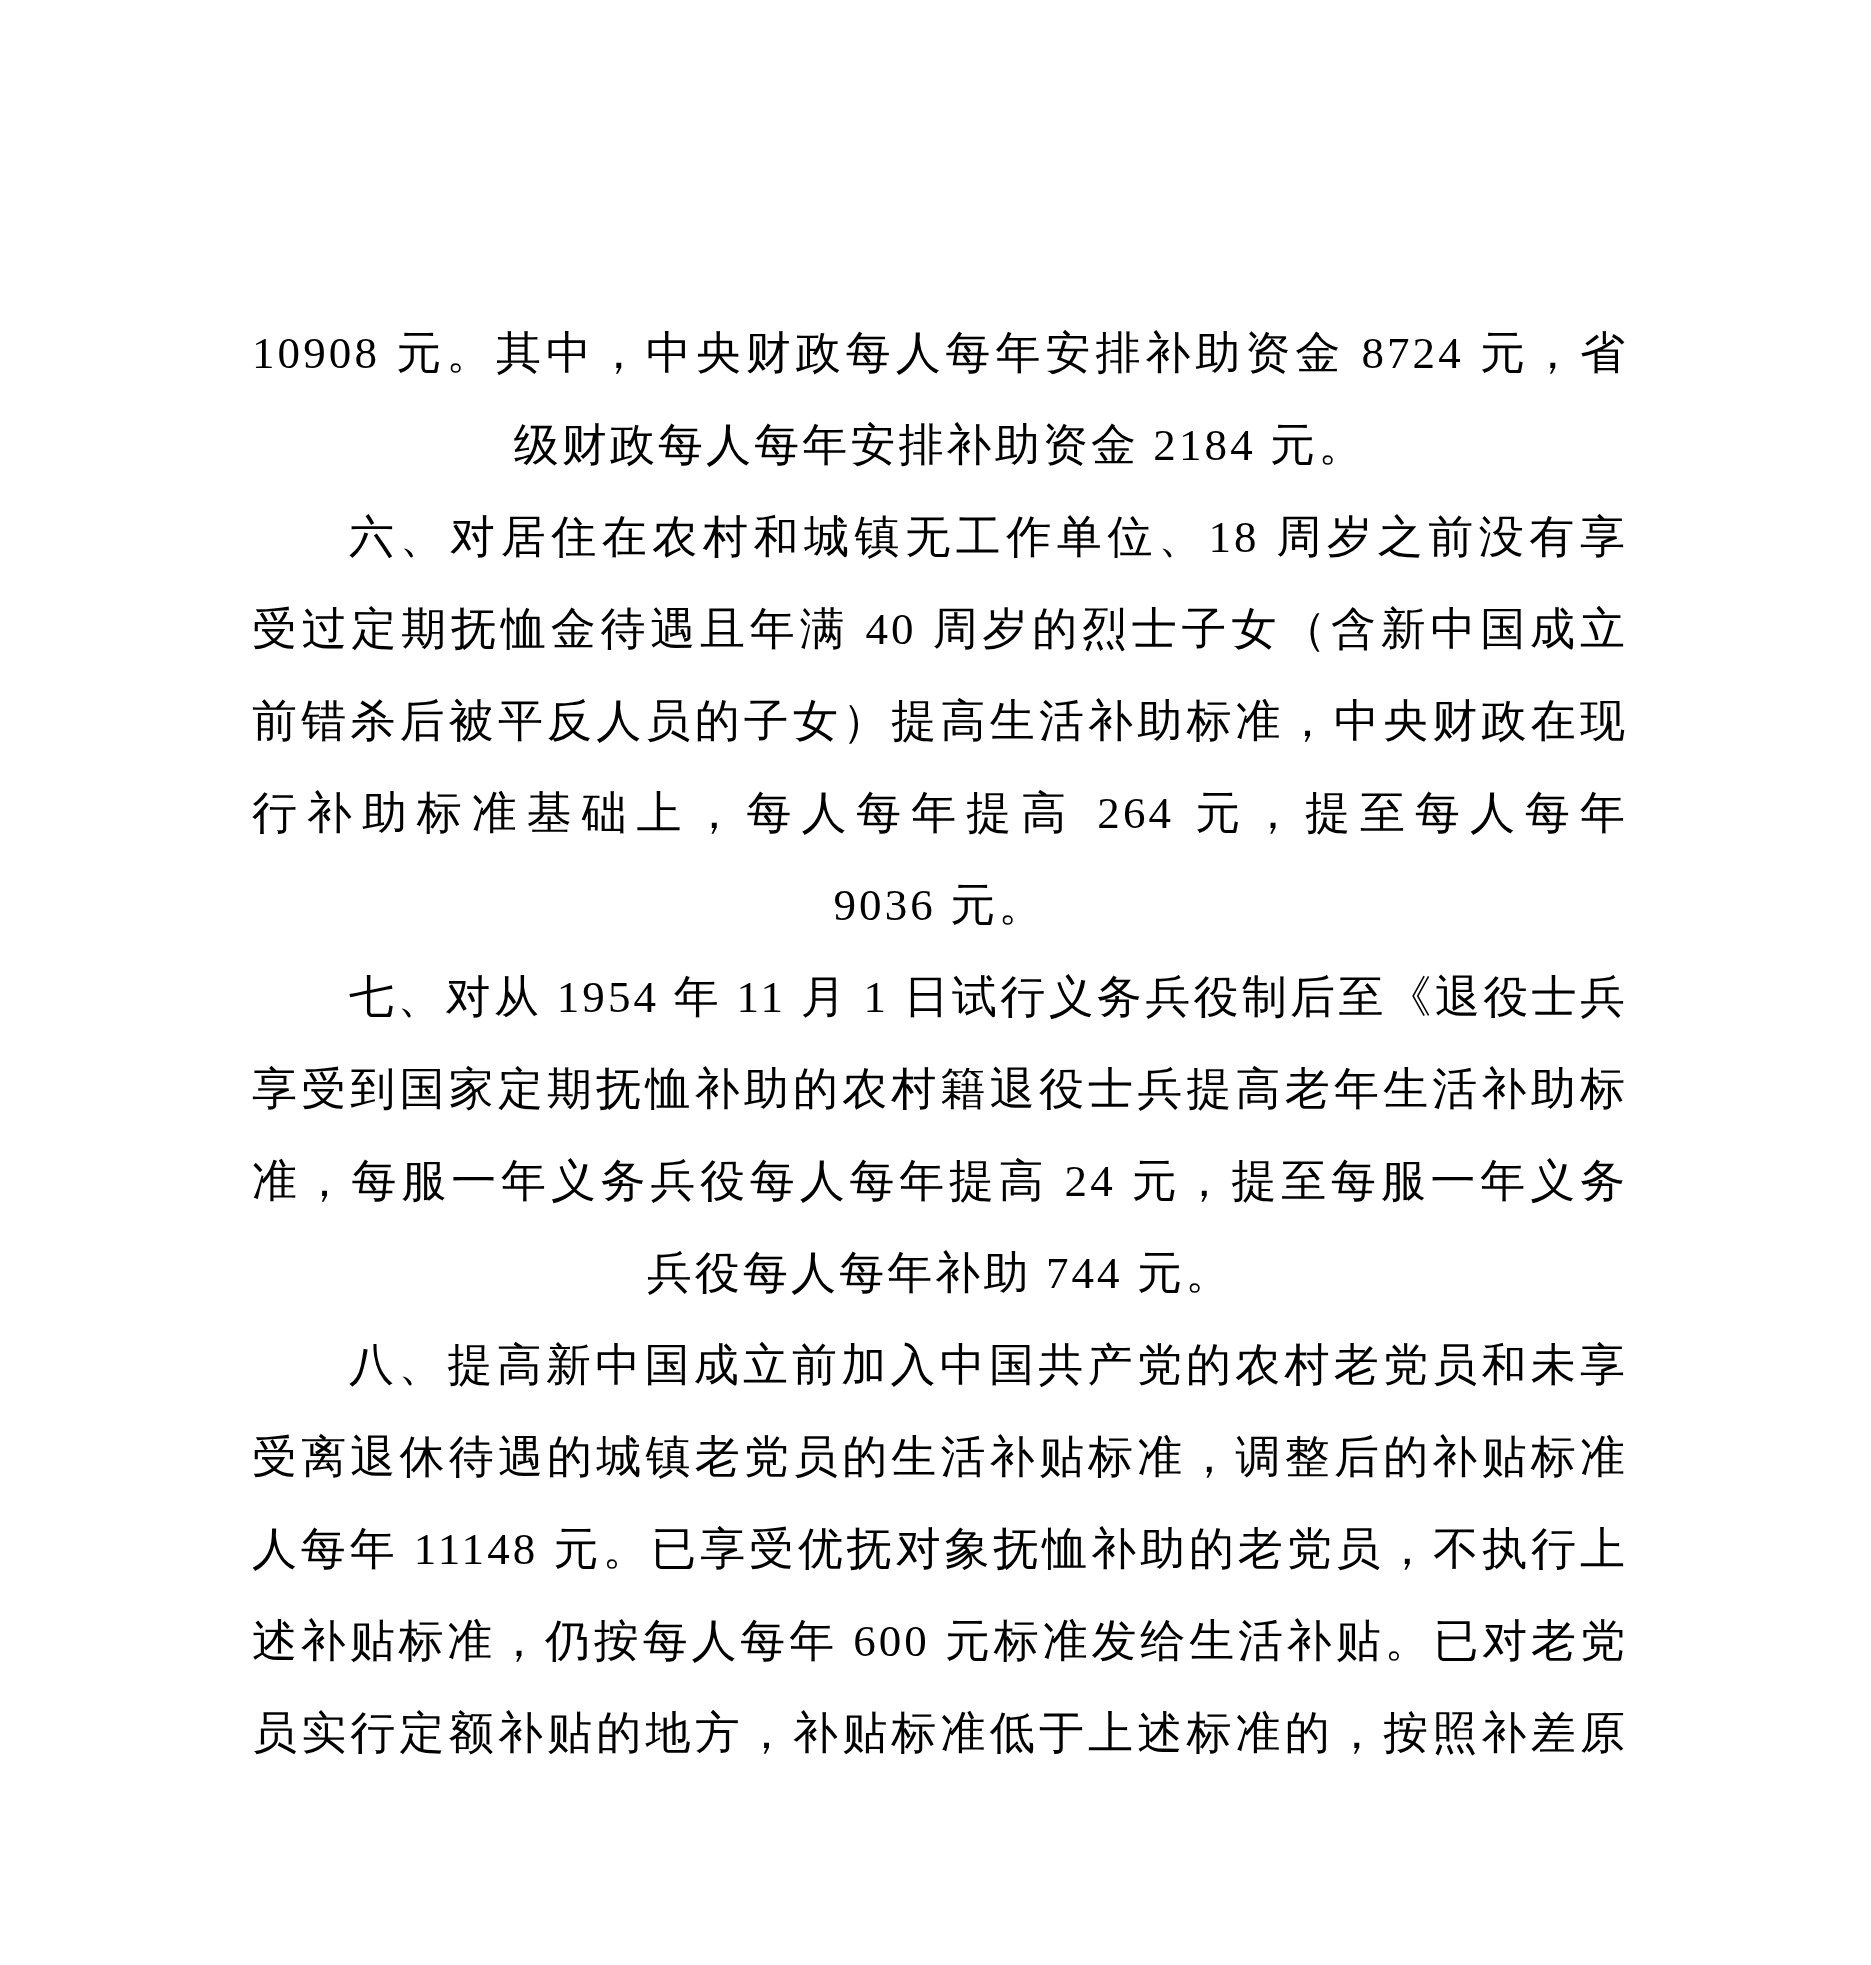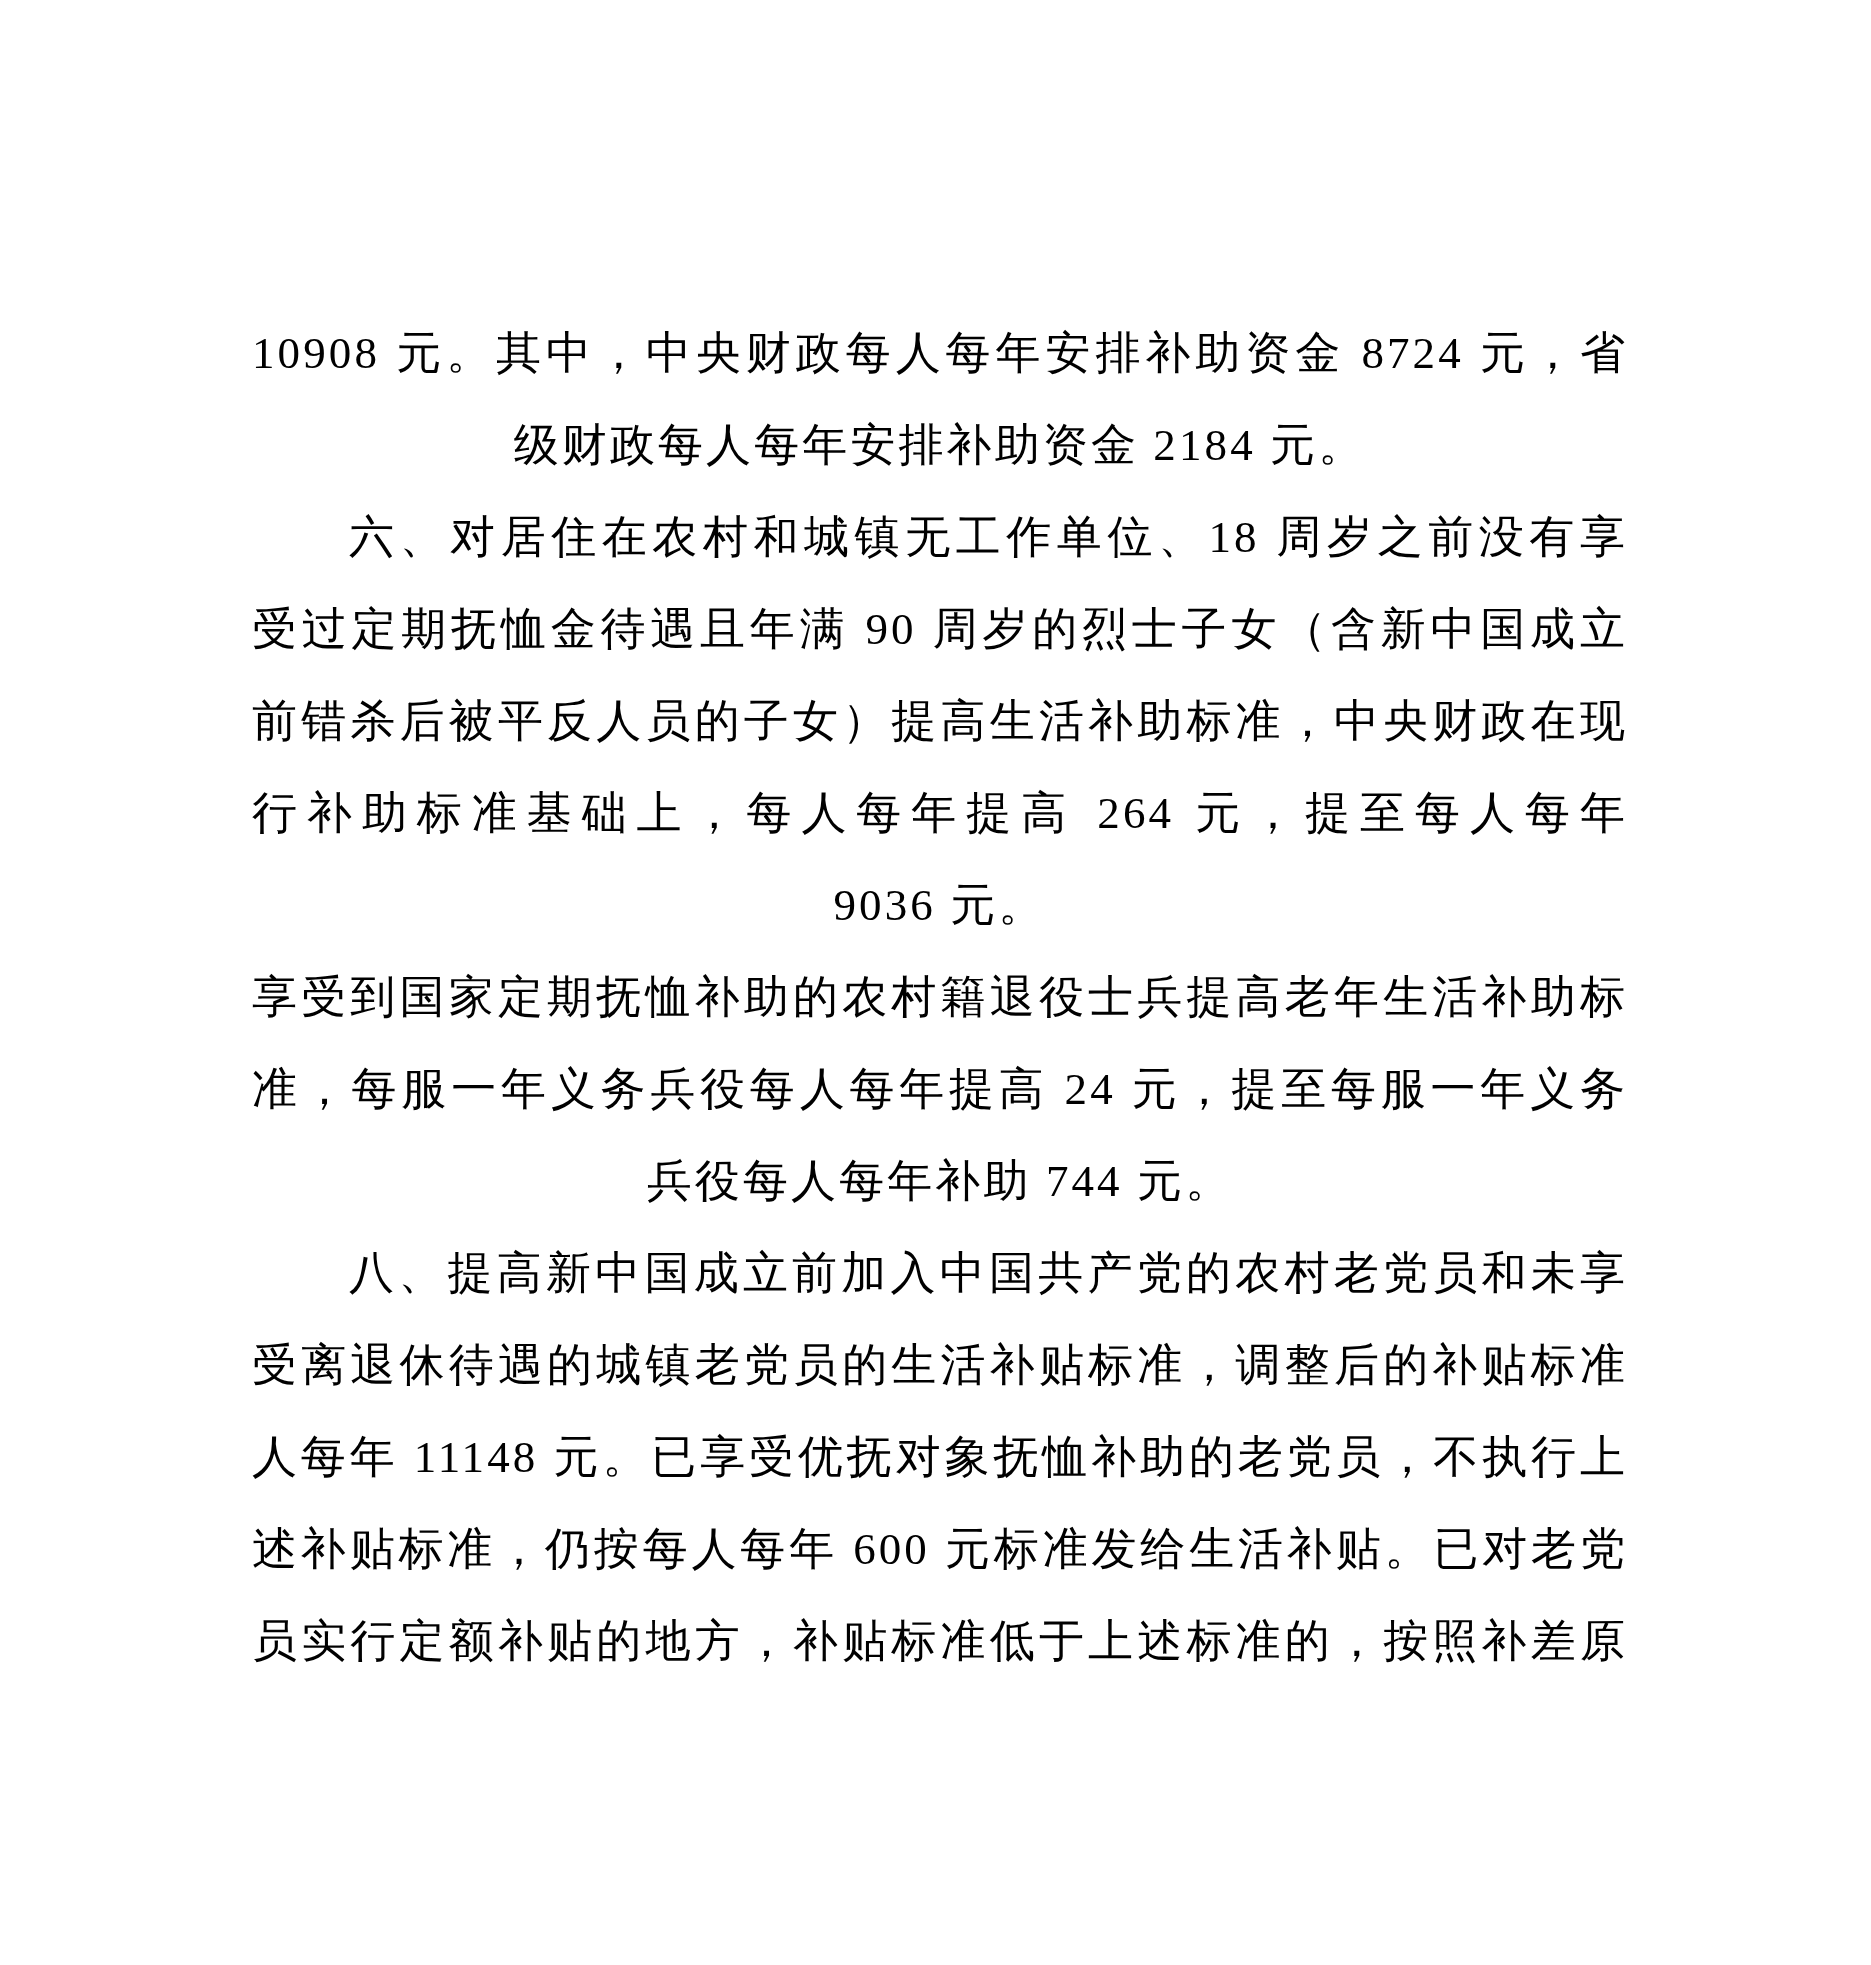--- a/index.html
+++ b/index.html
@@ -50,24 +50,25 @@
   }
 </style>
 </head>
 <body>
 
 <div class="page">
   <div class="body-text">
     <p class="line j">10908 元。其中，中央财政每人每年安排补助资金 8724 元，省</p>
     <p class="line e">级财政每人每年安排补助资金 2184 元。</p>
     <p class="line ij">六、对居住在农村和城镇无工作单位、18 周岁之前没有享</p>
-    <p class="line j">受过定期抚恤金待遇且年满 90 周岁的烈士子女（含新中国成立</p>
+    <p class="line j">受过定期抚恤金待遇且年满 40 周岁的烈士子女（含新中国成立</p>
     <p class="line j">前错杀后被平反人员的子女）提高生活补助标准，中央财政在现</p>
     <p class="line j">行补助标准基础上，每人每年提高 264 元，提至每人每年</p>
     <p class="line e">9036 元。</p>
+    <p class="line ij">七、对从 1954 年 11 月 1 日试行义务兵役制后至《退役士兵</p>
     <p class="line j">享受到国家定期抚恤补助的农村籍退役士兵提高老年生活补助标</p>
     <p class="line j">准，每服一年义务兵役每人每年提高 24 元，提至每服一年义务</p>
     <p class="line e">兵役每人每年补助 744 元。</p>
     <p class="line ij">八、提高新中国成立前加入中国共产党的农村老党员和未享</p>
     <p class="line j">受离退休待遇的城镇老党员的生活补贴标准，调整后的补贴标准</p>
     <p class="line j">人每年 11148 元。已享受优抚对象抚恤补助的老党员，不执行上</p>
     <p class="line j">述补贴标准，仍按每人每年 600 元标准发给生活补贴。已对老党</p>
     <p class="line j">员实行定额补贴的地方，补贴标准低于上述标准的，按照补差原</p>
 
   </div>

